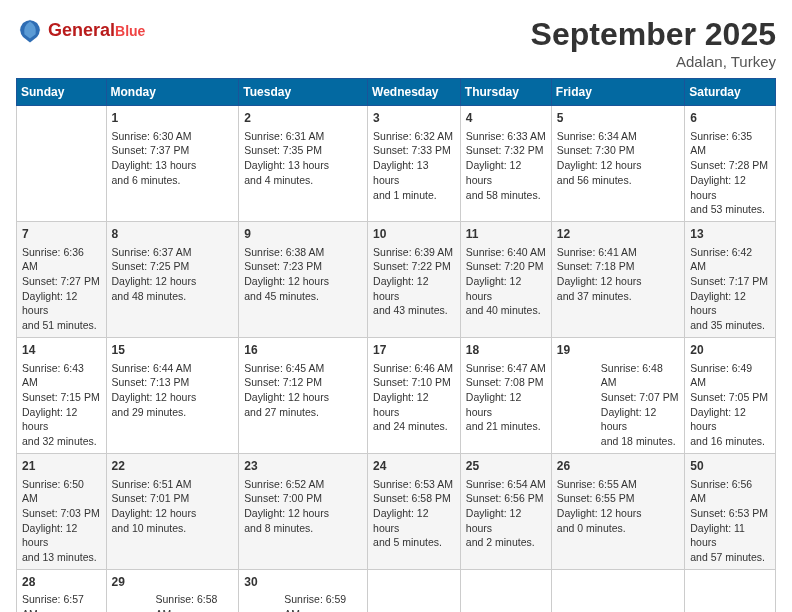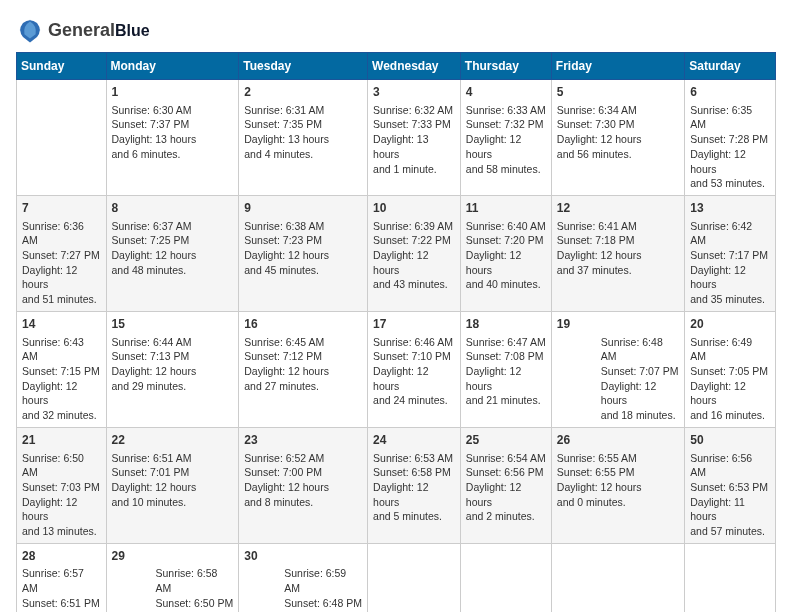--- a/index.html
+++ b/index.html
@@ -17,26 +17,26 @@
       margin-bottom: 8px;
     }
     .logo {
       display: flex;
       align-items: center;
       gap: 4px;
     }
     .logo-text-general {
       font-size: 18px;
       font-weight: bold;
-      color: #404040;
+      color: #b91c1c;
     }
     .logo-text-blue {
-      font-size: 16px;
-      font-weight: bold;
-      color: #0f172a;
+      font-size: 14px;
+      font-weight: bold;
+      color: #ef4444;
     }
     .logo-icon {
       width: 28px;
       height: 28px;
     }
     .title-block {
       text-align: right;
     }
     .month-title {
       font-size: 32px;
@@ -93,20 +93,24 @@
   <div class="logo">
     <svg class="logo-icon" viewBox="0 0 40 40" xmlns="http://www.w3.org/2000/svg">
       <path d="M20 5 L35 20 L20 35 L5 20 Z" fill="#2e6db4" opacity="0.3"></path>
       <path d="M10 10 Q20 2 30 10 Q38 20 30 30 L20 38 L10 30 Q2 20 10 10Z" fill="#2e6db4"></path>
       <path d="M20 8 Q30 14 28 26 L20 32 L12 26 Q10 14 20 8Z" fill="#5b9bd5"></path>
     </svg>
     <div>
       <span class="logo-text-general">General</span><span class="logo-text-blue">Blue</span>
     </div>
   </div>
+  <div class="title-block">
+    <div class="month-title">September 2025</div>
+    <div class="location">Adalan, Turkey</div>
+  </div>
 </div>
 
 <table>
   <thead>
     <tr>
     <th>Sunday</th>
         <th>Monday</th>
         <th>Tuesday</th>
         <th>Wednesday</th>
         <th>Thursday</th>

